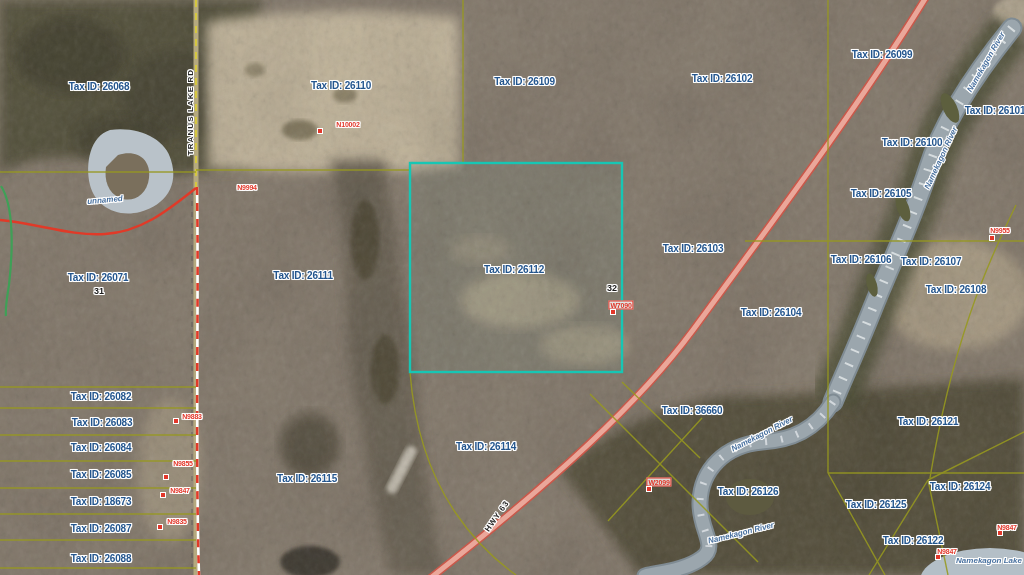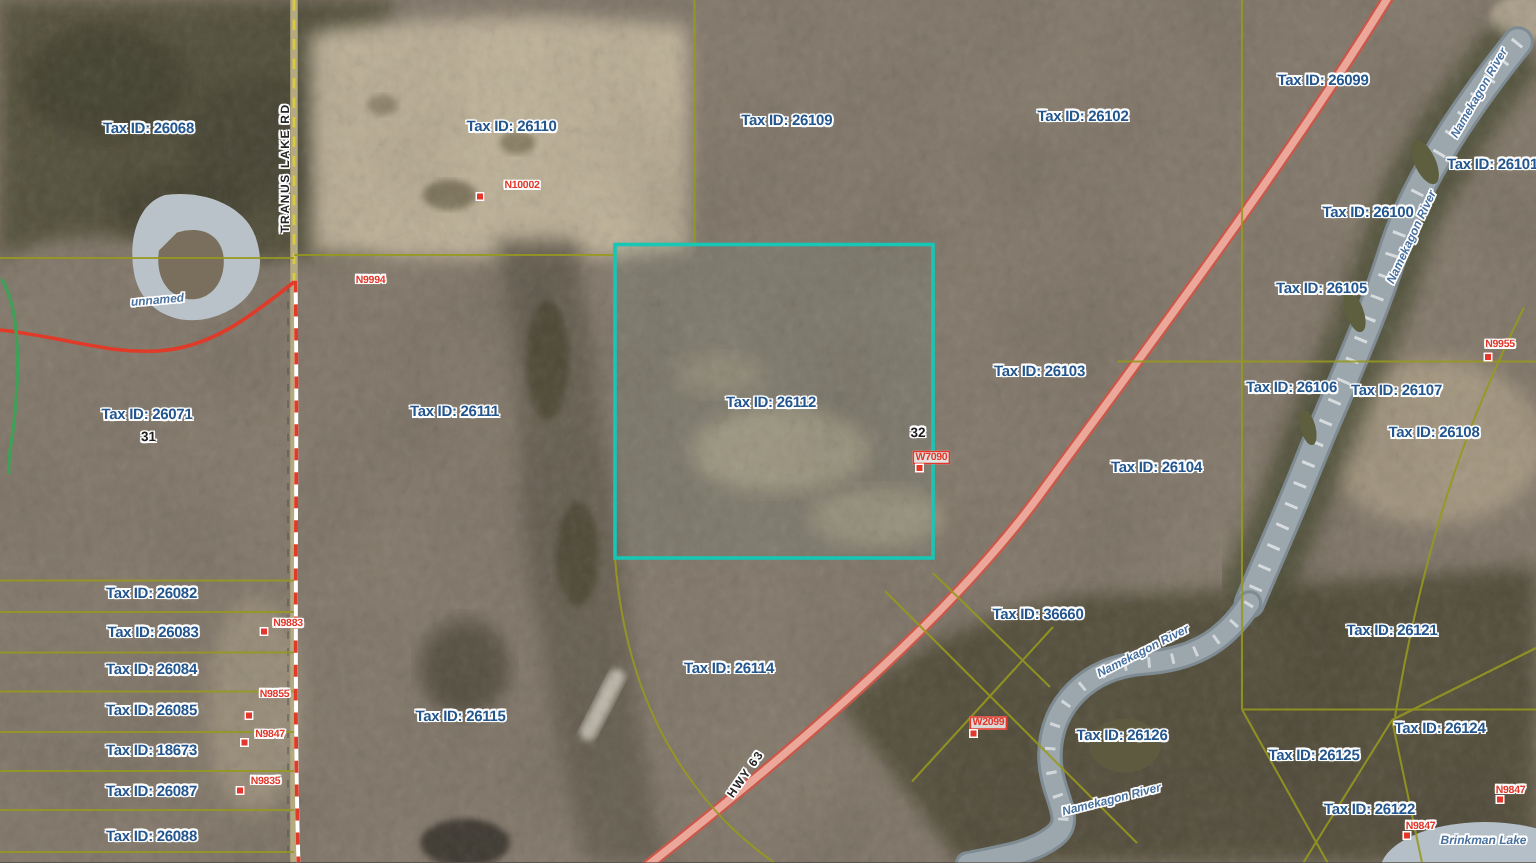--- a/index.html
+++ b/index.html
@@ -189,21 +189,21 @@
       <div class="lbl addr" style="left: 192px; top: 416px;">N9883</div>
       <div class="lbl addr" style="left: 183px; top: 463px;">N9855</div>
       <div class="lbl addr" style="left: 180px; top: 490px;">N9847</div>
       <div class="lbl addr" style="left: 177px; top: 521px;">N9835</div>
       <div class="lbl addr" style="left: 1000px; top: 230px;">N9955</div>
       <div class="lbl addr boxed" style="left: 621px; top: 305px;">W7090</div>
       <div class="lbl addr boxed" style="left: 659px; top: 482px;">W2099</div>
       <div class="lbl addr" style="left: 1007px; top: 527px;">N9847</div>
       <div class="lbl addr" style="left: 947px; top: 551px;">N9847</div>
       <div class="lbl water" style="left: 105px; top: 200px; transform: translate(-50%, -50%) rotate(-5deg);">unnamed</div>
-      <div class="lbl water" style="left: 989px; top: 560px;">Brinkman Lake</div>
+      <div class="lbl water" style="left: 989px; top: 560px;">Namekagon Lake</div>
       <div class="lbl water" style="left: 986px; top: 62px; transform: translate(-50%, -50%) rotate(-60deg);">Namekagon River</div>
       <div class="lbl water" style="left: 941px; top: 158px; transform: translate(-50%, -50%) rotate(-65deg);">Namekagon River</div>
       <div class="lbl water" style="left: 762px; top: 434px; transform: translate(-50%, -50%) rotate(-27deg);">Namekagon River</div>
       <div class="lbl water" style="left: 741px; top: 533px; transform: translate(-50%, -50%) rotate(-14deg);">Namekagon River</div>
       <div class="lbl roadlbl" style="left: 190px; top: 112px; transform: translate(-50%, -50%) rotate(-90deg);">TRANUS LAKE RD</div>
       <div class="lbl roadlbl" style="left: 497px; top: 516px; transform: translate(-50%, -50%) rotate(-55deg);">HWY 63</div>
       <div class="marker" style="left: 320px; top: 131px;"></div>
       <div class="marker" style="left: 176px; top: 421px;"></div>
       <div class="marker" style="left: 166px; top: 477px;"></div>
       <div class="marker" style="left: 163px; top: 495px;"></div>

